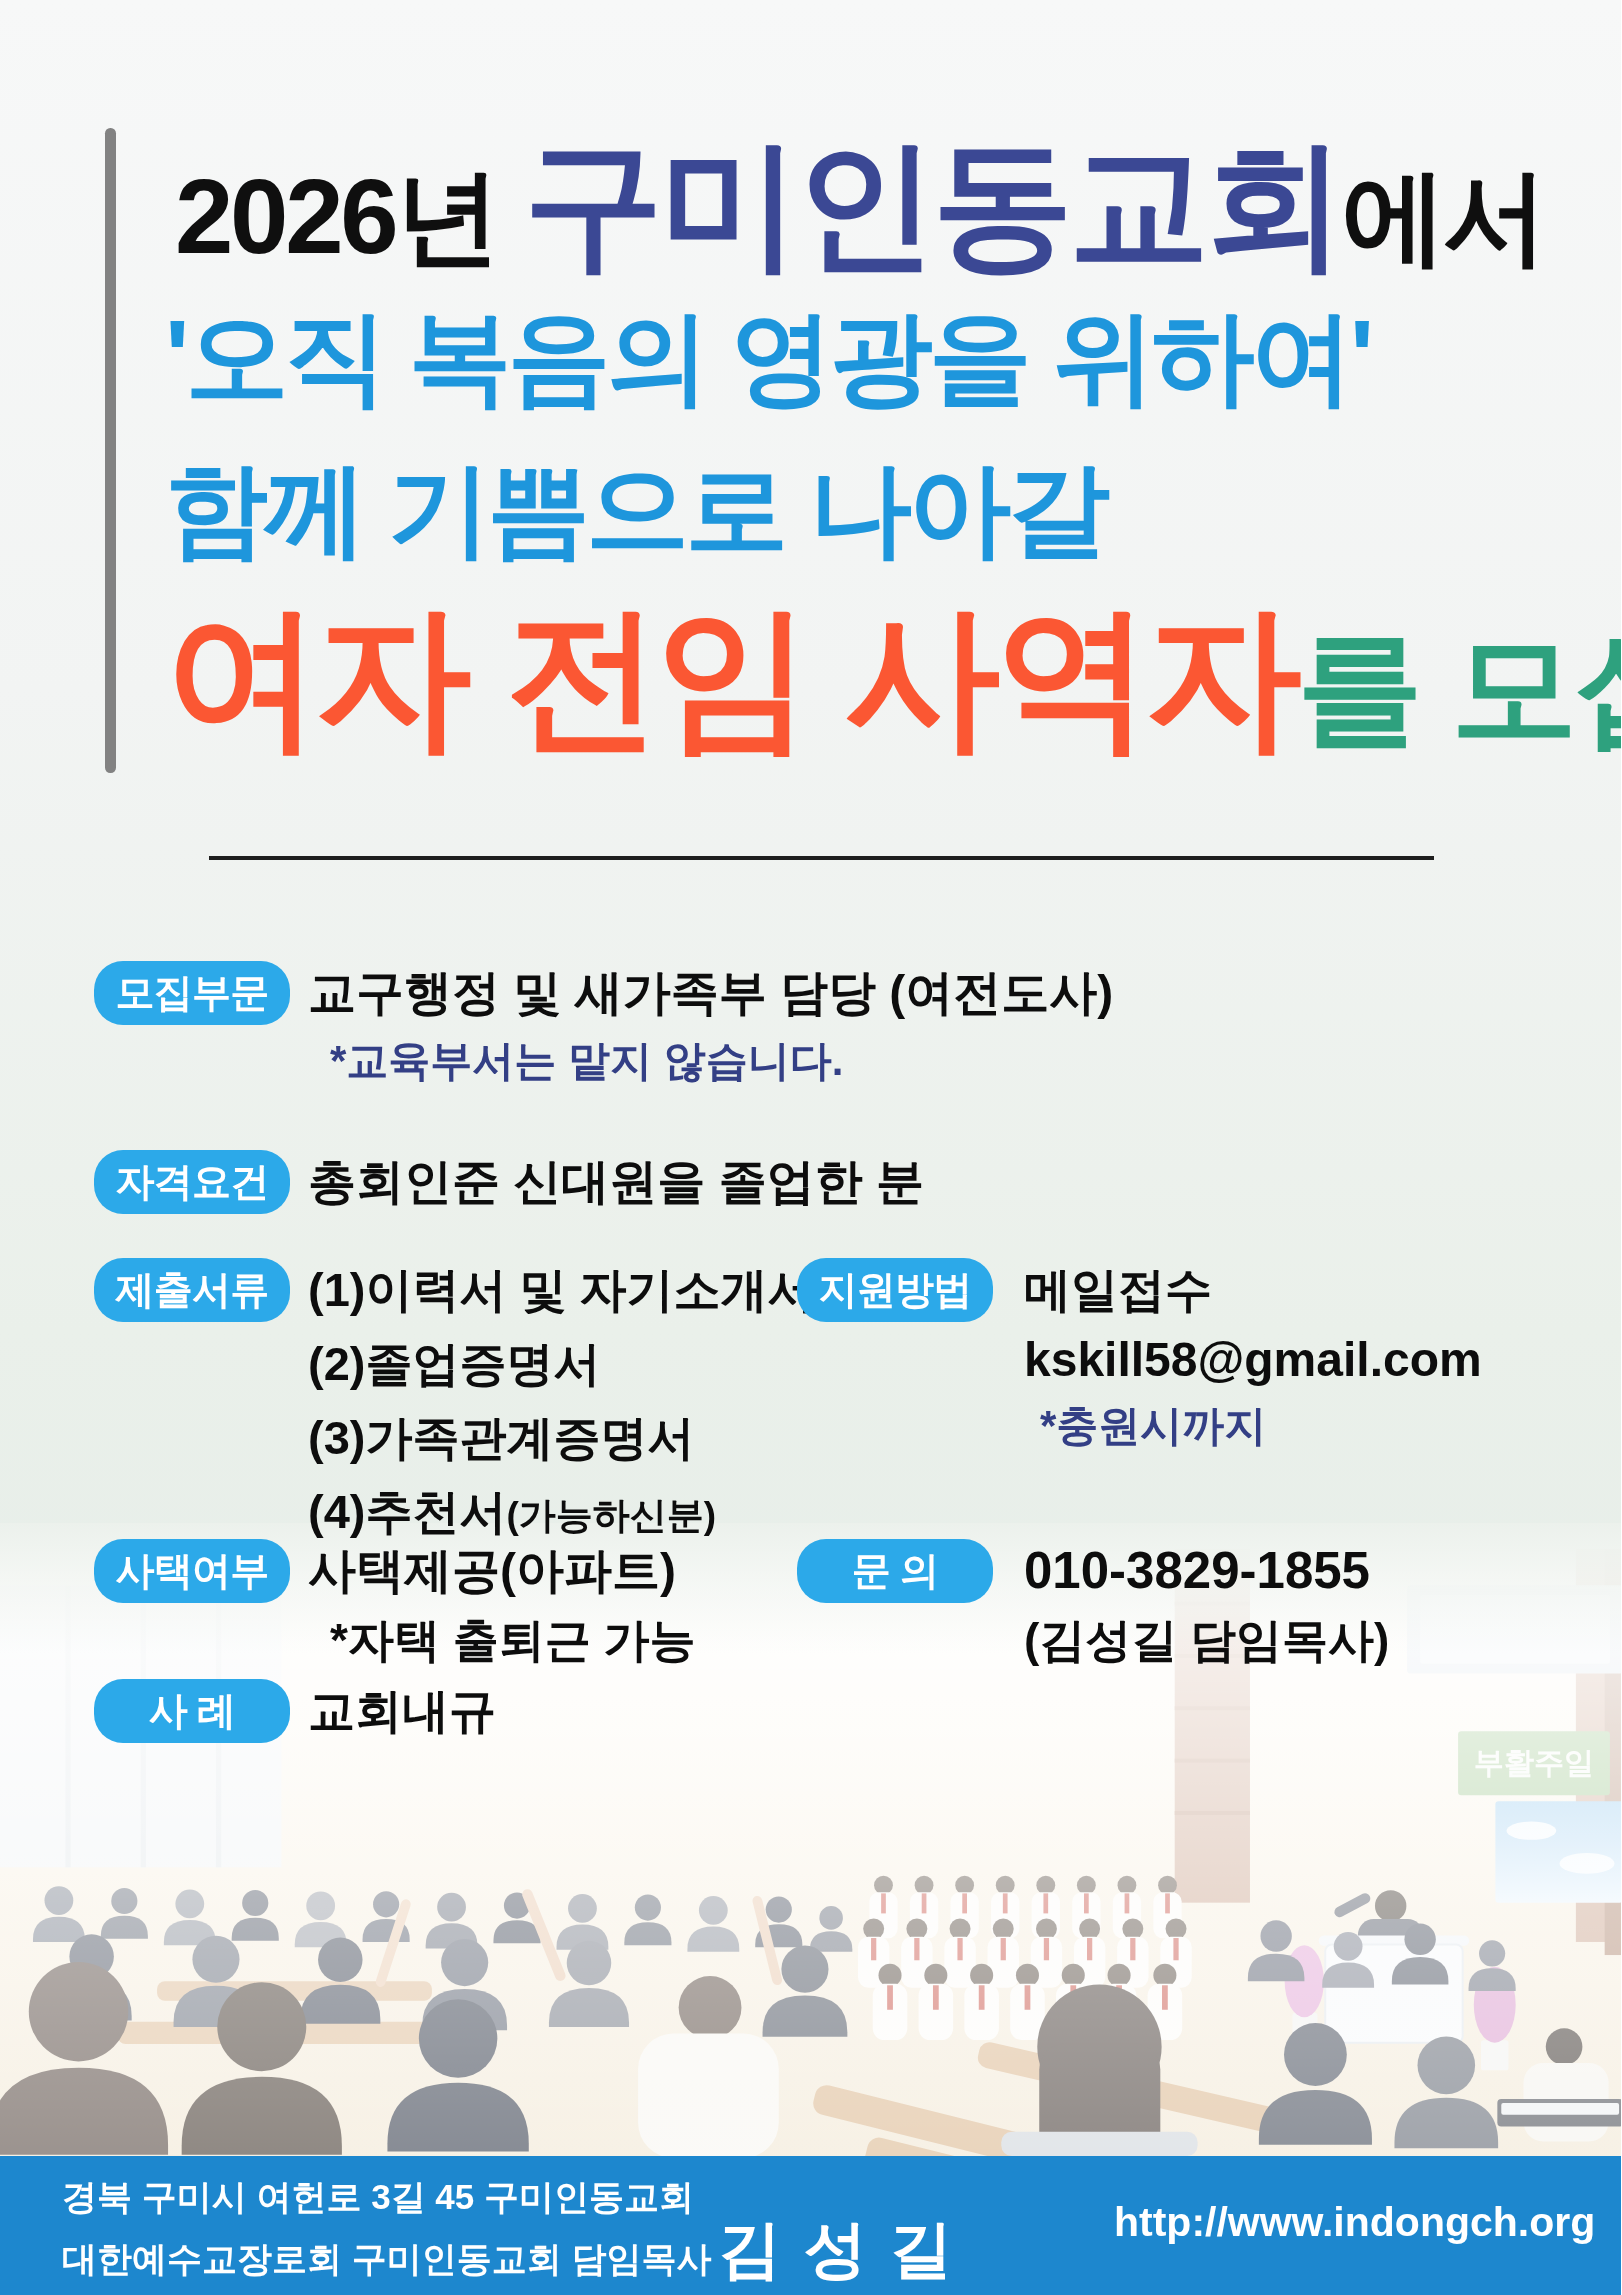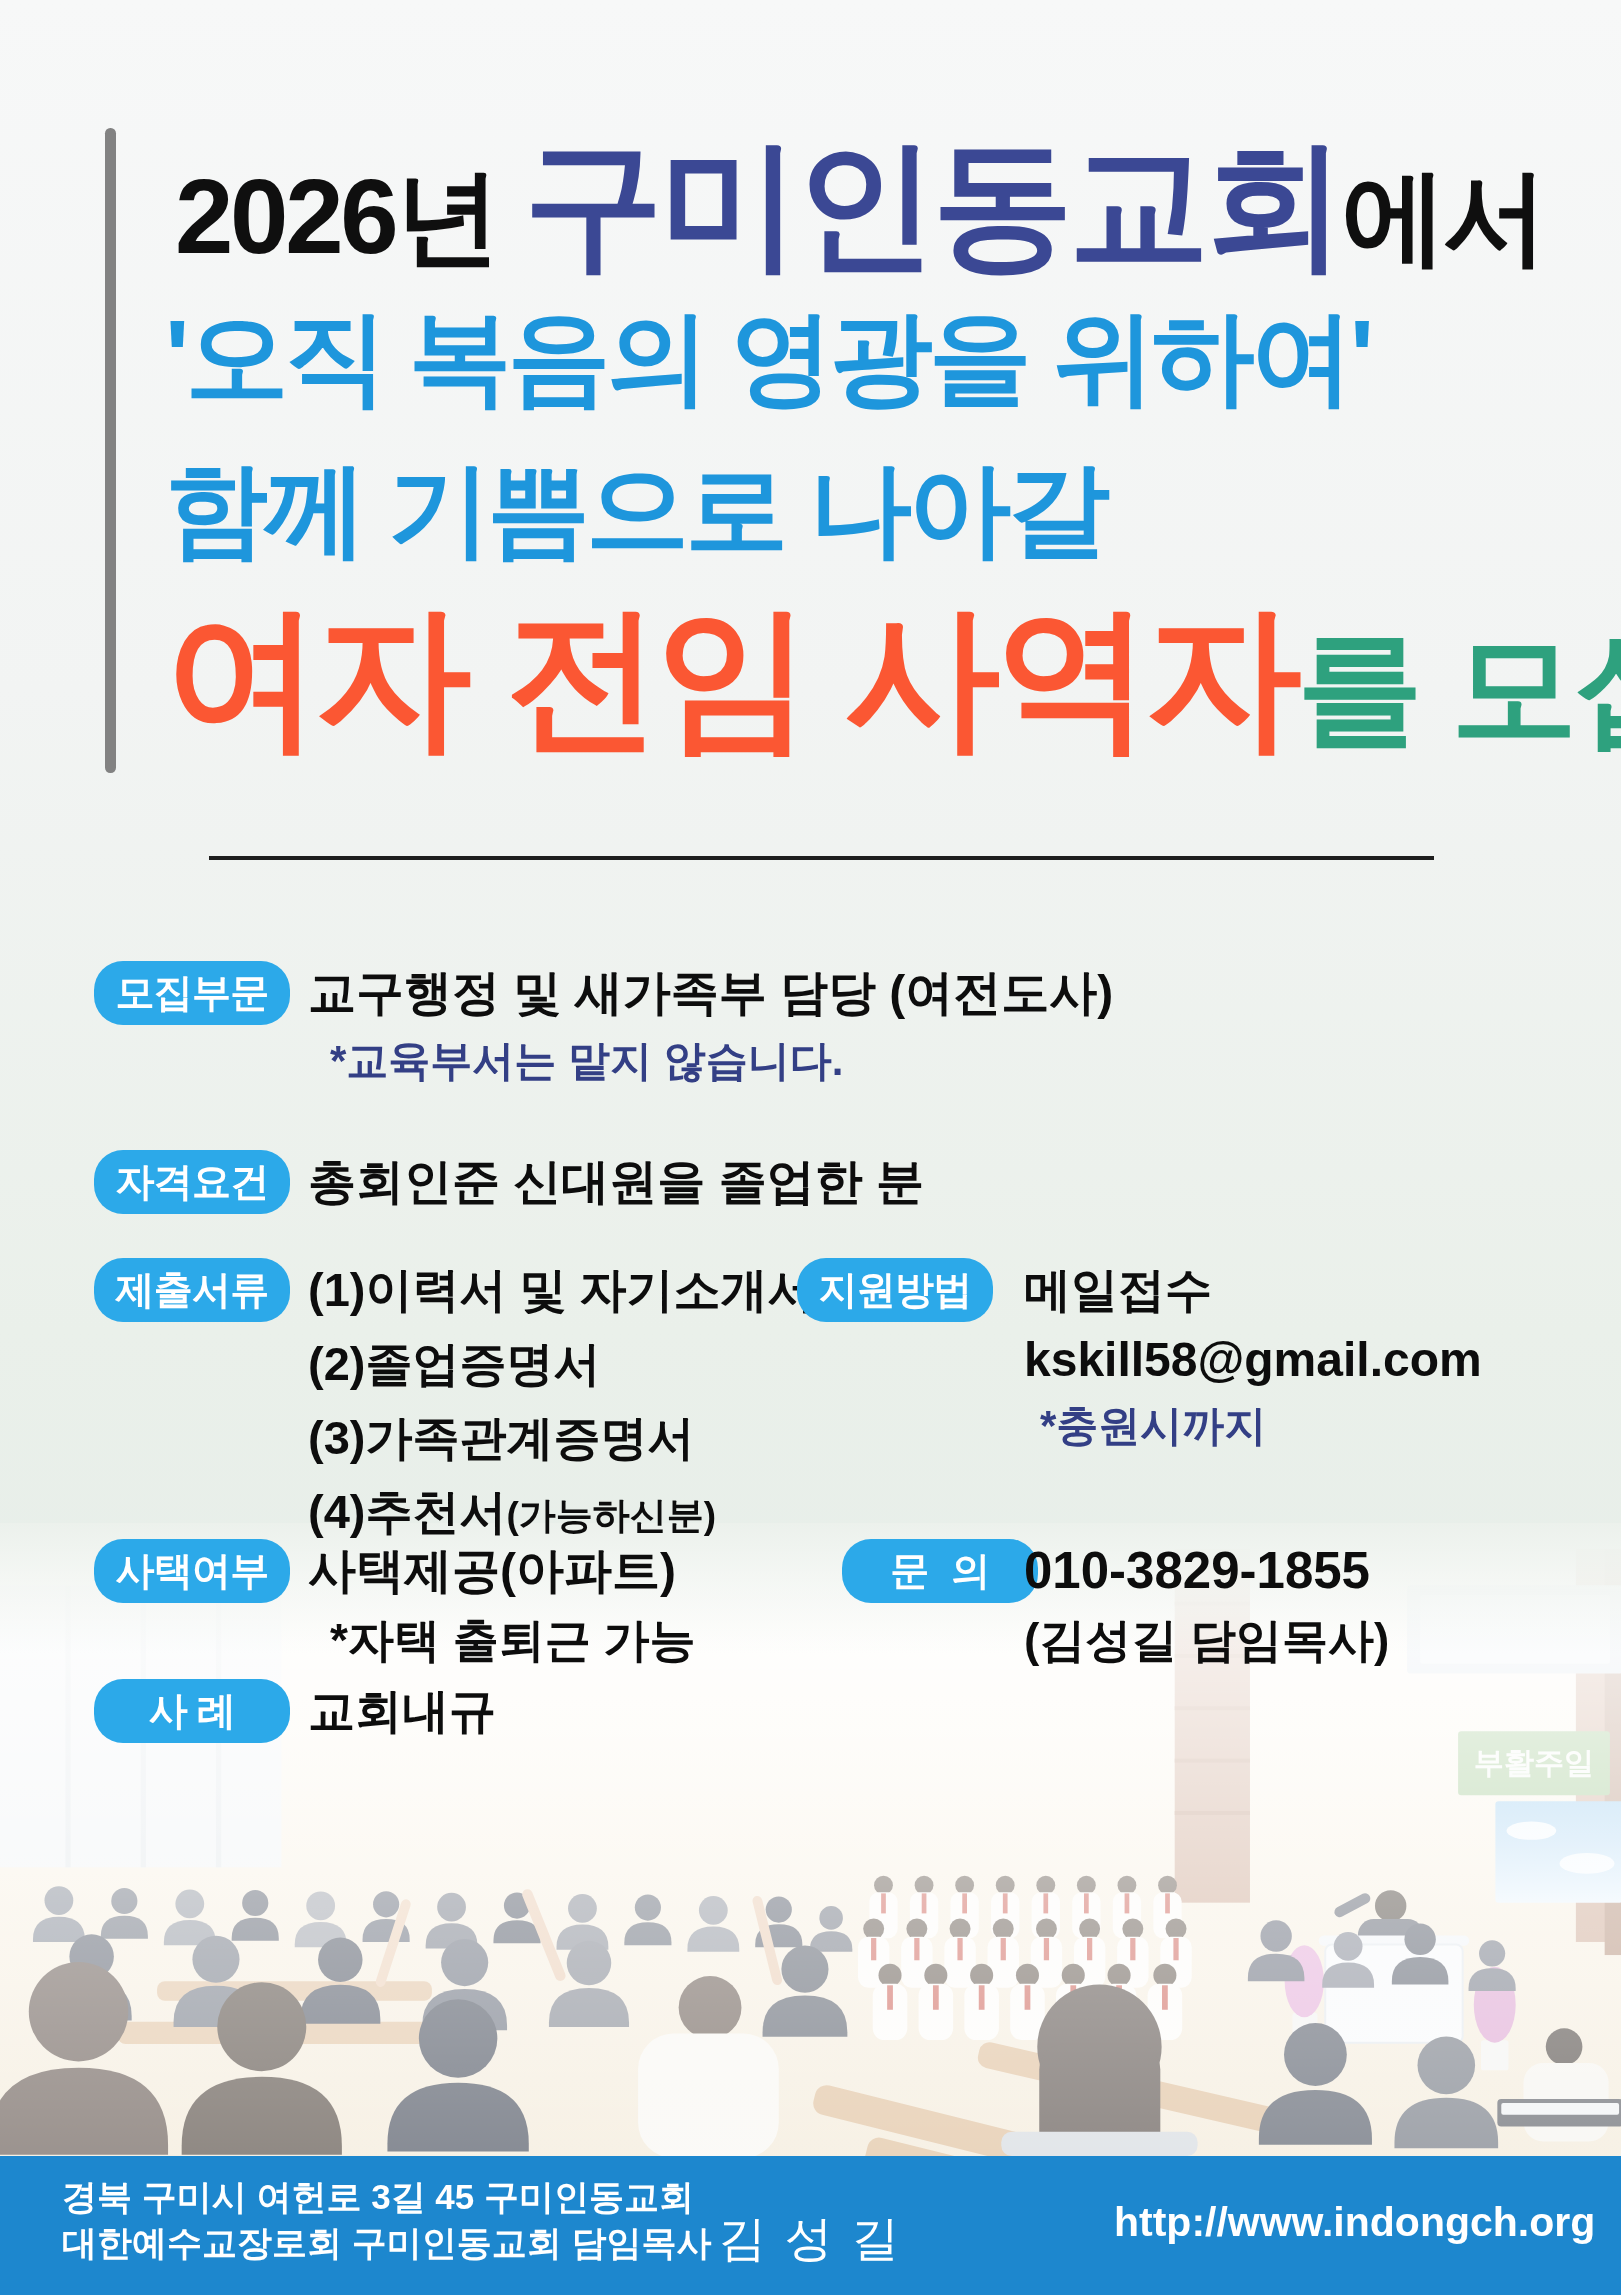--- a/index.html
+++ b/index.html
@@ -34,21 +34,21 @@
   
   #photo{left:0;top:1523px;width:1623px;height:633px;}
   #photo-fade{left:0;top:1523px;width:1623px;height:131px;
     background:linear-gradient(180deg,#ecf1ec 0%,rgba(236,241,236,0) 100%);}
   
   #footer{left:0;top:2156px;width:1623px;height:139px;background:#1D87CE;}
   .ft{color:#ffffff;font-weight:700;white-space:nowrap;}
   #footer-line1{left:62px;top:2174px;font-size:35px;}
   #footer-line2{left:62px;top:2207px;display:flex;align-items:baseline;}
   #footer-line2 .org{font-size:35px;}
-  #footer-line2 .pastor{font-size:48px;font-weight:400;letter-spacing:2.6px;margin-left:6.5px;}
+  #footer-line2 .pastor{font-size:63px;font-weight:700;letter-spacing:2.6px;margin-left:6.5px;}
   #footer-url{left:1114px;top:2199px;font-size:41px;}
 </style>
 </head>
 <body>
 
 <div id="poster">
 
   <div id="accent-bar" class="abs"></div>
 
   <div class="abs hline h1">
@@ -247,21 +247,21 @@
 
   <div class="abs pill" style="left:797px;top:1258px;">지원방법</div>
   <div class="abs rowtext fs72" style="left:1024px;top:1258px;">메일접수</div>
   <div class="abs rowtext fs74" style="left:1024px;top:1328px;">kskill58@gmail.com</div>
   <div class="abs navy-note" style="left:1040px;top:1394px;font-size:42px;">*충원시까지</div>
 
   <div class="abs pill" style="left:94px;top:1539px;">사택여부</div>
   <div class="abs rowtext fs74" style="left:308px;top:1539px;">사택제공(아파트)</div>
   <div class="abs rowtext fs70" style="left:330px;top:1608px;">*자택 출퇴근 가능</div>
 
-  <div class="abs pill" style="left:842px;top:1539px;font-family:Liberation Mono, monospace;">문 의</div>
+  <div class="abs pill" style="left:797px;top:1539px;">문 의</div>
   <div class="abs rowtext fs78" style="left:1024px;top:1539px;">010-3829-1855</div>
   <div class="abs rowtext fs70" style="left:1024px;top:1608px;">(김성길 담임목사)</div>
 
   <div class="abs pill" style="left:94px;top:1679px;">사 례</div>
   <div class="abs rowtext fs72" style="left:308px;top:1679px;">교회내규</div>
 
   <div id="footer" class="abs"></div>
   <div id="footer-line1" class="abs ft">경북 구미시 여헌로 3길 45 구미인동교회</div>
   <div id="footer-line2" class="abs">
     <span class="ft org">대한예수교장로회 구미인동교회 담임목사</span>

